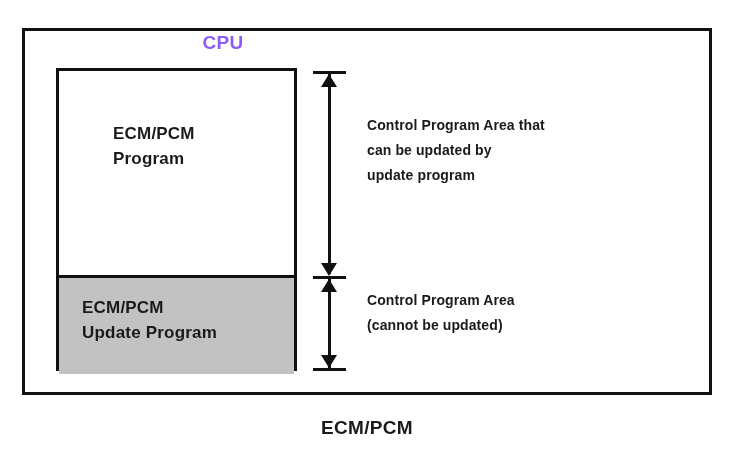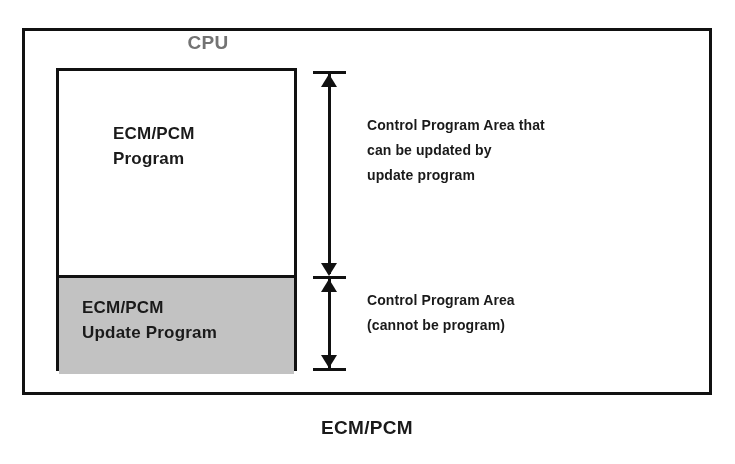--- a/index.html
+++ b/index.html
@@ -28,27 +28,27 @@
     width: 690px;
     height: 367px;
     border: 3px solid #111111;
     box-sizing: border-box;
     background: #ffffff;
   }
 
   
   .cpu-label {
     position: absolute;
-    left: 118px;
+    left: 133px;
     top: 33px;
     width: 180px;
     text-align: center;
     font-size: 19px;
     font-weight: bold;
-    color: #737373;
+    color: #8b5cf6;
     letter-spacing: 0.3px;
     line-height: 1;
   }
 
   
   .memory-box {
     position: absolute;
     left: 56px;
     top: 68px;
     width: 241px;
@@ -199,17 +199,17 @@
     <div class="arrowhead down ah-2"></div>
     <div class="arrowhead up   ah-3"></div>
     <div class="arrowhead down ah-4"></div>
   </div>
 
   <div class="caption cap-upper">Control Program Area that
 can be updated by
 update program</div>
 
   <div class="caption cap-lower">Control Program Area
-(cannot be program)</div>
+(cannot be updated)</div>
 
   <div class="figure-caption">ECM/PCM</div>
 
 </div>
 
 </body></html>

